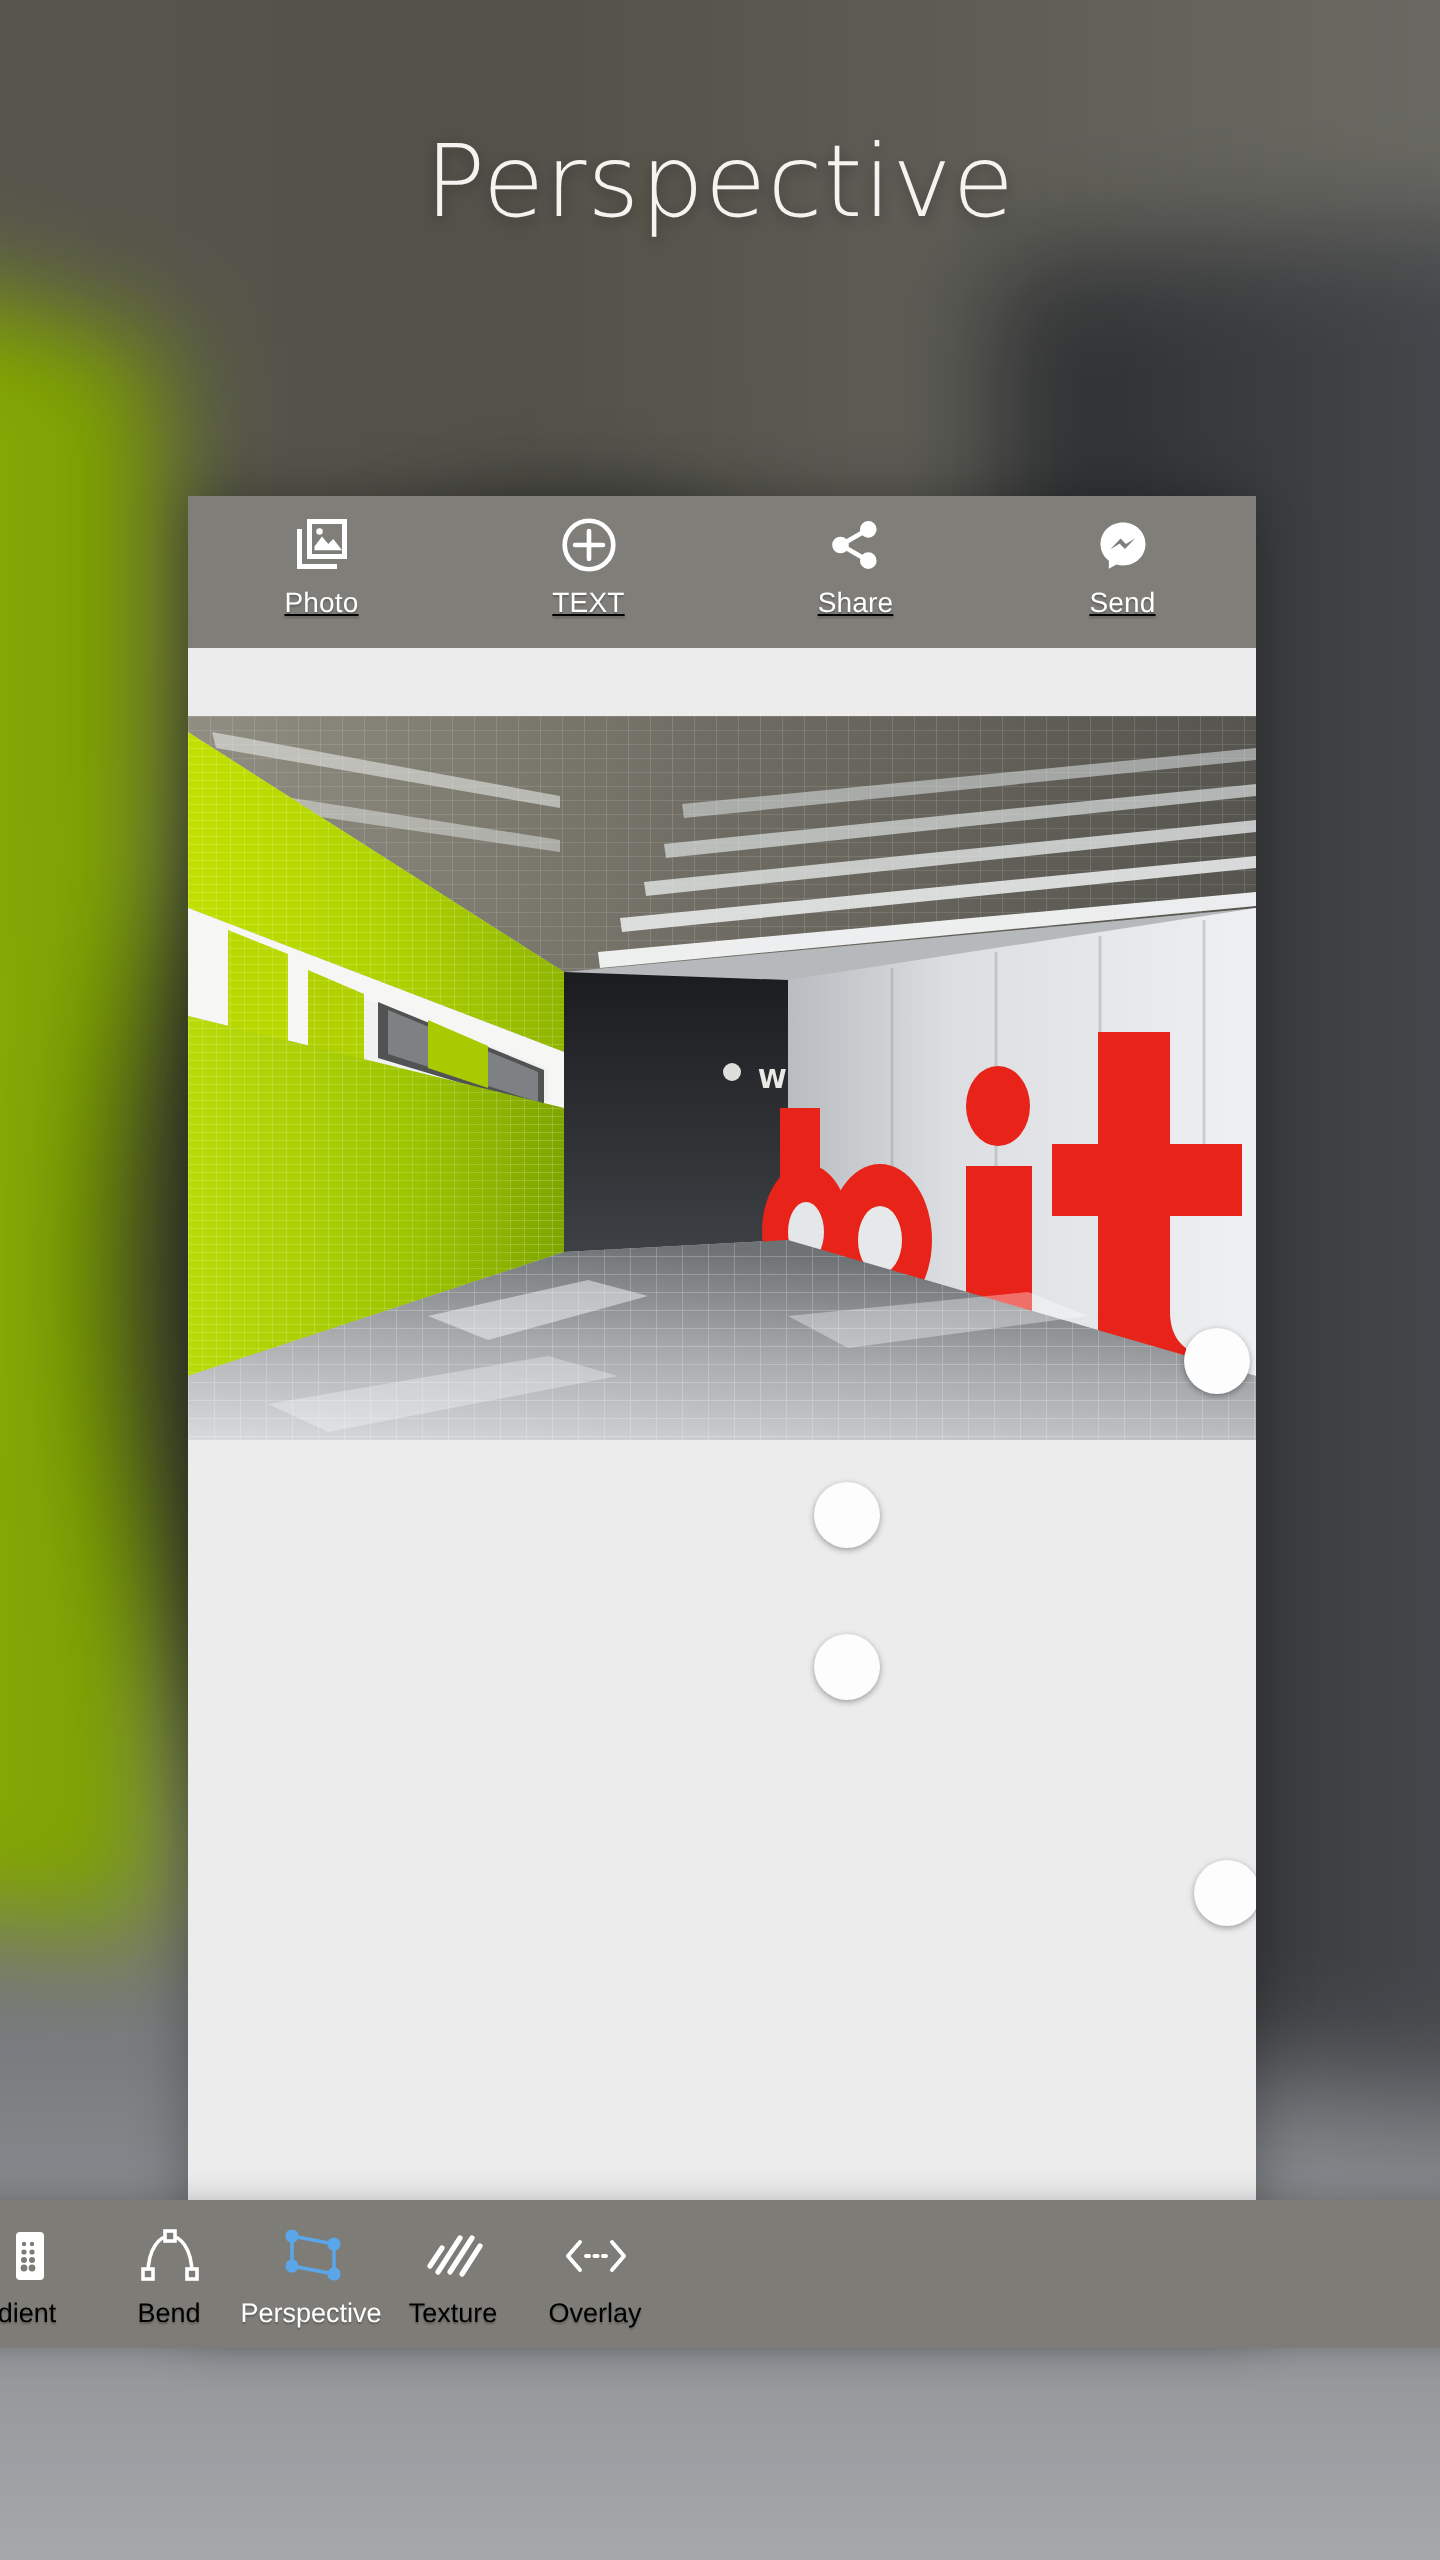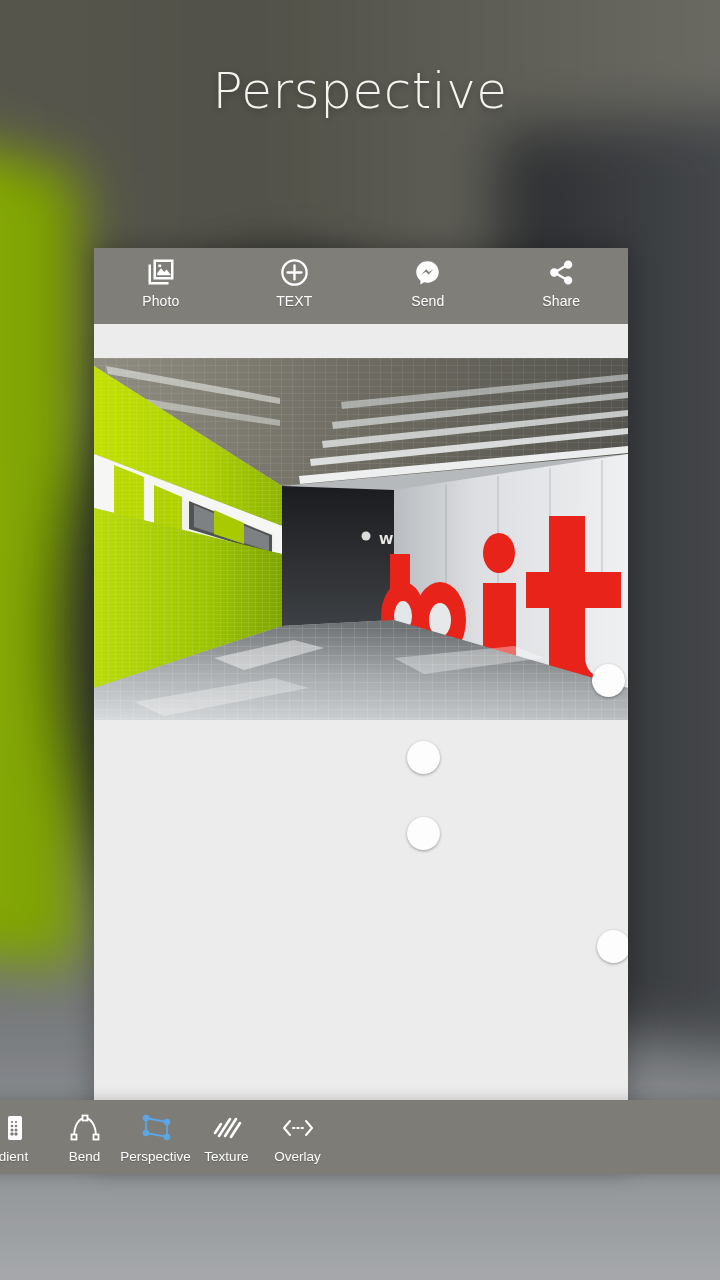--- a/index.html
+++ b/index.html
@@ -25,20 +25,21 @@
     background:#ececec;
     box-shadow:0 0 26px rgba(0,0,0,.30);
     overflow:hidden;
   }
 
   
   #topbar{
     height:76px; background:#7f7e79;
     display:flex; align-items:flex-start; justify-content:space-around;
     padding-top:8px;
+    text-decoration:underline;
   }
   .tb-item{
     width:70px; display:flex; flex-direction:column; align-items:center;
     cursor:pointer;
   }
   .tb-icon{ height:32px; display:flex; align-items:center; justify-content:center; }
   .tb-icon svg{ display:block; }
   .tb-label{
     margin-top:5px; font-size:14px; color:#ffffff; letter-spacing:.1px;
     text-shadow:0 1px 1px rgba(0,0,0,.25);
@@ -78,21 +79,21 @@
     display:flex; align-items:center;
     overflow:hidden;
     box-shadow:0 0 14px rgba(0,0,0,.22);
   }
   .eff{
     flex:0 0 auto; width:71px; display:flex; flex-direction:column;
     align-items:center; justify-content:center; cursor:pointer;
   }
   .eff-icon{ height:34px; display:flex; align-items:center; justify-content:center; }
   .eff-label{
-    margin-top:4px; font-size:13.5px; color:#ffffff; white-space:nowrap;
+    margin-top:4px; font-size:13.5px; color:#000000; white-space:nowrap;
     text-shadow:0 1px 1px rgba(0,0,0,.25);
   }
   .eff.selected .eff-label{ color:#fff; }
 
   
   #title{
     position:absolute; left:0; top:62px; width:720px; text-align:center;
     font-size:50px; color:#f4f3ef; font-weight:300;
     letter-spacing:.5px;
     text-shadow:0 2px 7px rgba(0,0,0,.33);
@@ -164,38 +165,38 @@
           <circle cx="12" cy="12" r="9.4"></circle>
           <path d="M12 6.6v10.8M6.6 12h10.8" stroke-linecap="round"></path>
         </svg>
       </span>
       <span class="tb-label">TEXT</span>
     </div>
 
 
     <div class="tb-item">
       <span class="tb-icon">
-        <svg width="27" height="27" viewBox="0 0 24 24">
-          <path d="M12 2C6.2 2 2 6.3 2 11.6c0 3 1.4 5.7 3.7 7.4v3.6l3.4-1.9c.9.25 1.9.4 2.9.4 5.8 0 10-4.3 10-9.5S17.8 2 12 2z" fill="#fff"></path>
-          <path d="M6.4 13.9l4.5-4.8 2.4 2.5 4-2.5-4.4 4.7-2.4-2.4z" fill="#7f7e79"></path>
-        </svg>
-      </span>
-      <span class="tb-label">Send</span>
-    </div>
-
-    <div class="tb-item">
-      <span class="tb-icon">
         <svg width="29" height="29" viewBox="0 0 24 24" fill="none" stroke="#fff" stroke-width="1.9">
           <circle cx="17.5" cy="5.5" r="2.5" fill="#fff"></circle>
           <circle cx="6" cy="12" r="2.5" fill="#fff"></circle>
           <circle cx="17.5" cy="18.5" r="2.5" fill="#fff"></circle>
           <path d="M8.3 10.8l7-4.1M8.3 13.2l7 4.1" stroke-linecap="round"></path>
         </svg>
       </span>
       <span class="tb-label">Share</span>
+    </div>
+
+    <div class="tb-item">
+      <span class="tb-icon">
+        <svg width="27" height="27" viewBox="0 0 24 24">
+          <path d="M12 2C6.2 2 2 6.3 2 11.6c0 3 1.4 5.7 3.7 7.4v3.6l3.4-1.9c.9.25 1.9.4 2.9.4 5.8 0 10-4.3 10-9.5S17.8 2 12 2z" fill="#fff"></path>
+          <path d="M6.4 13.9l4.5-4.8 2.4 2.5 4-2.5-4.4 4.7-2.4-2.4z" fill="#7f7e79"></path>
+        </svg>
+      </span>
+      <span class="tb-label">Send</span>
     </div>
   </div>
 
   <div id="canvas">
     <div id="photo">
       <svg class="ph-inner" viewBox="0 0 534 362" preserveAspectRatio="none">
         <defs>
           <linearGradient id="ceilG" x1="0" y1="0" x2="1" y2="0">
             <stop offset="0" stop-color="#908e82"></stop>
               <stop offset=".5" stop-color="#6e6c62"></stop>

